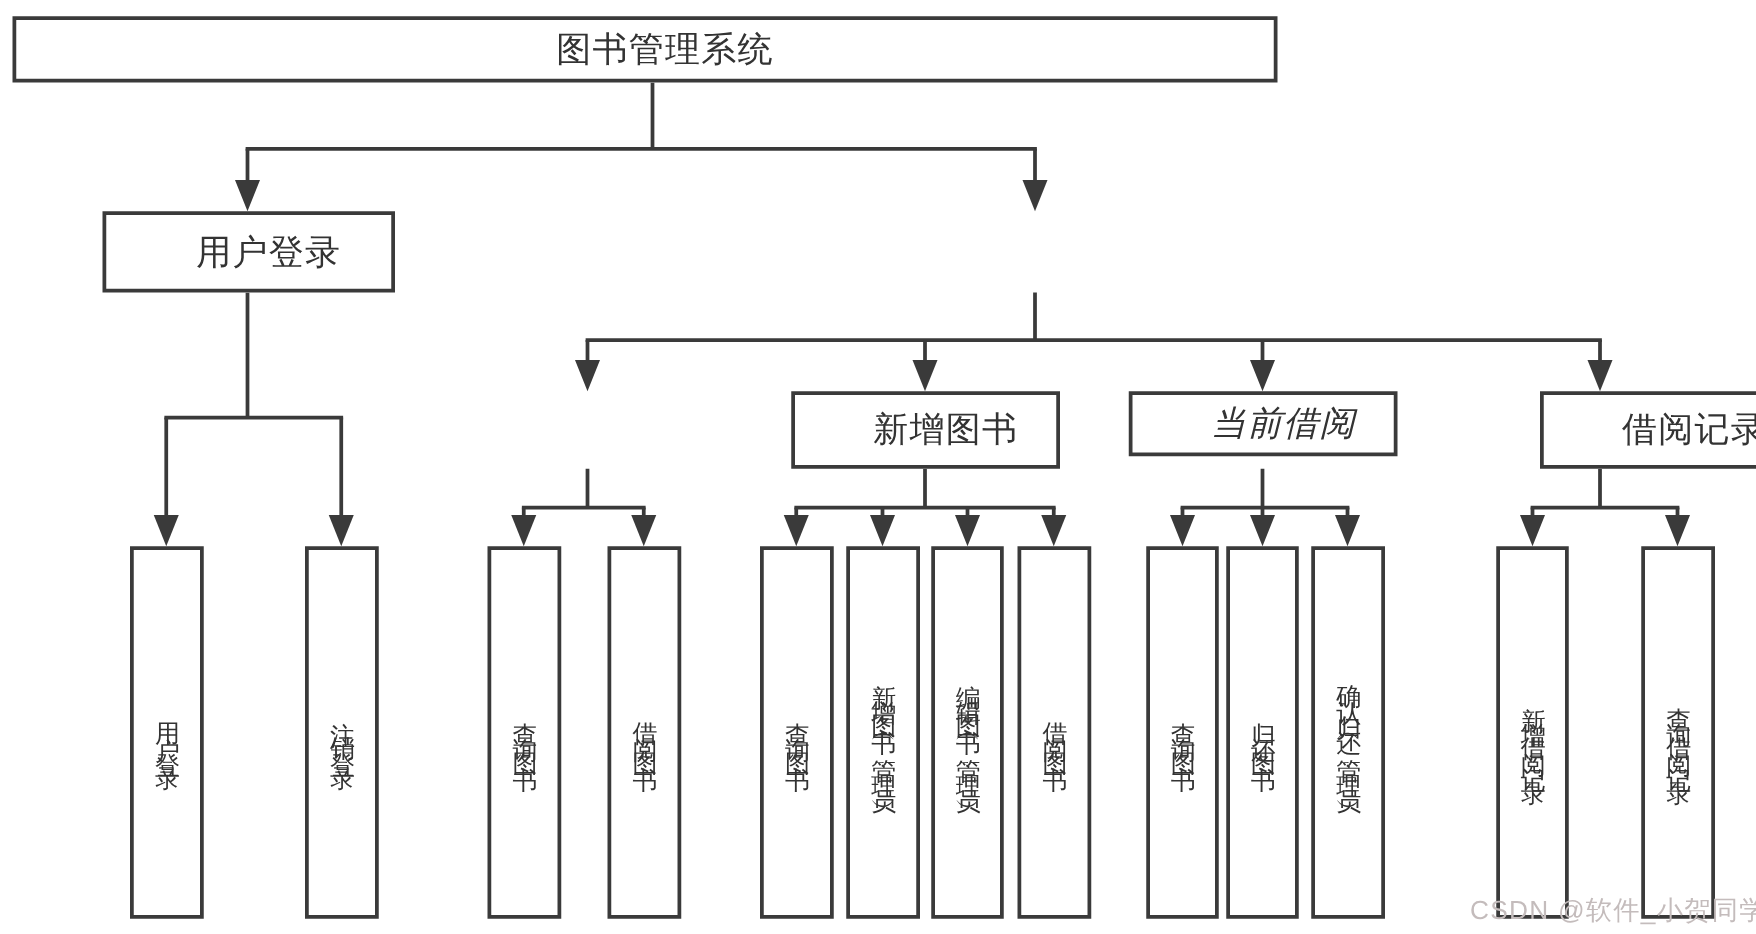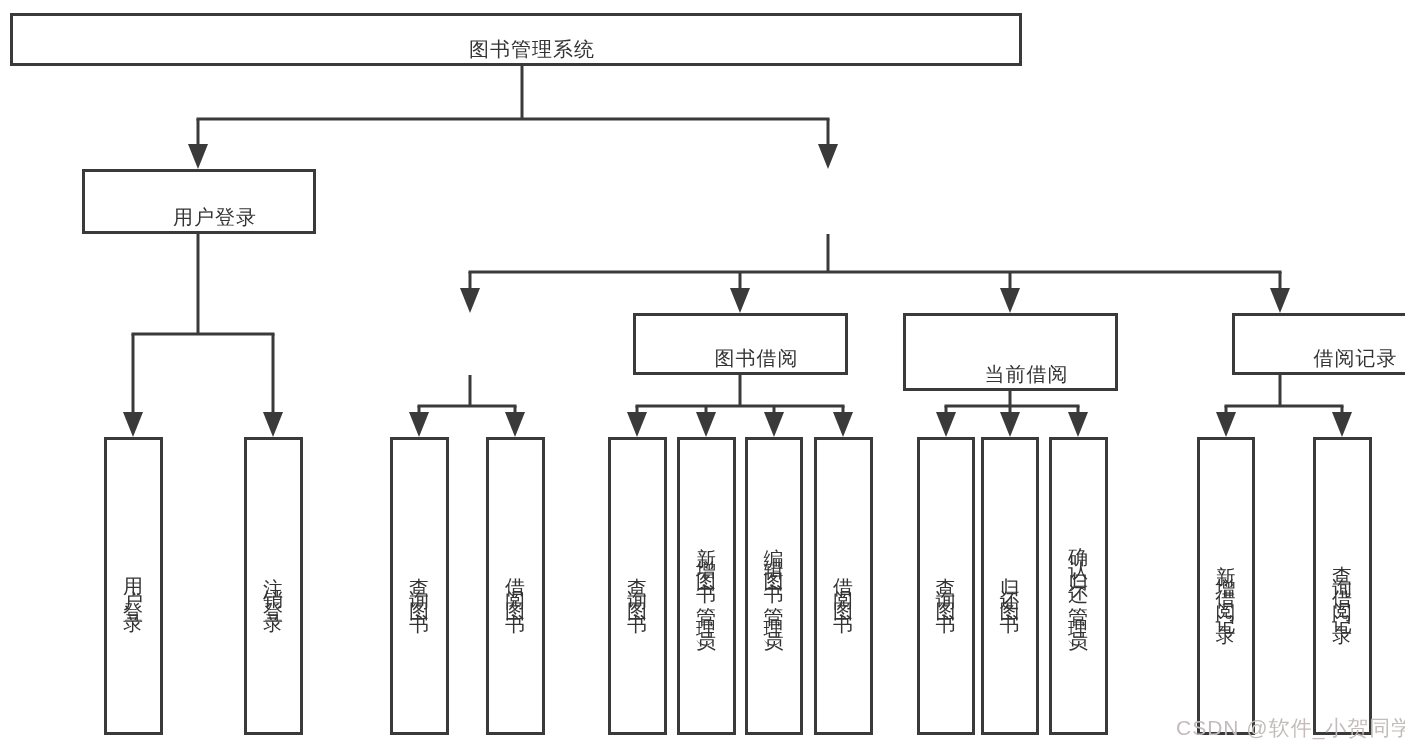--- a/index.html
+++ b/index.html
@@ -13,22 +13,22 @@
   *{margin:0;padding:0;box-sizing:border-box;}
   html,body{width:1405px;height:747px;background:var(--bg);overflow:hidden;}
   body{font-family:"Liberation Sans","DejaVu Sans",sans-serif;color:var(--text);}
   .stage{position:relative;width:1405px;height:747px;background:var(--bg);}
   svg.wires{position:absolute;left:0;top:0;width:1405px;height:747px;pointer-events:none;}
   svg.wires line{stroke:var(--line);stroke-width:3;}
   svg.wires polygon{fill:var(--line);}
   .hbox{
     position:absolute;background:var(--box-fill);
     border:3px solid var(--box-border);
-    display:flex;align-items:flex-end;justify-content:center;
-    font-size:20px;letter-spacing:1px;color:var(--text);
+    display:flex;align-items:center;justify-content:center;
+    font-size:28px;letter-spacing:1px;color:var(--text);
     z-index:2;
     padding-left:32px;
   }
   .vbox{
     position:absolute;top:437px;height:298px;background:var(--box-fill);
     border:3px solid var(--box-border);
     display:flex;align-items:center;justify-content:center;
     z-index:2;
   }
   .vlabel{
@@ -113,23 +113,23 @@
 
   <div class="hbox" style="left:10px;top:13px;width:1012px;height:53px;">
     <span>图书管理系统</span>
   </div>
 
   <div class="hbox" style="left:82px;top:169px;width:234px;height:65px;">
     <span>用户登录</span>
   </div>
 
   <div class="hbox" style="left:633px;top:313px;width:215px;height:62px;">
-    <span>图书借阅</span>
+    <span>新增图书</span>
   </div>
-  <div class="hbox" style="left:903px;top:313px;width:215px;height:78px;">
+  <div class="hbox" style="left:903px;top:313px;width:215px;height:52px;font-style:italic;">
     <span>当前借阅</span>
   </div>
   <div class="hbox" style="left:1232px;top:313px;width:215px;height:62px;">
     <span>借阅记录</span>
   </div>
 
   <div class="vbox" style="left:104px;width:59px;">
     <span class="vlabel">用户登录</span>
   </div>
   <div class="vbox" style="left:244px;width:59px;">

